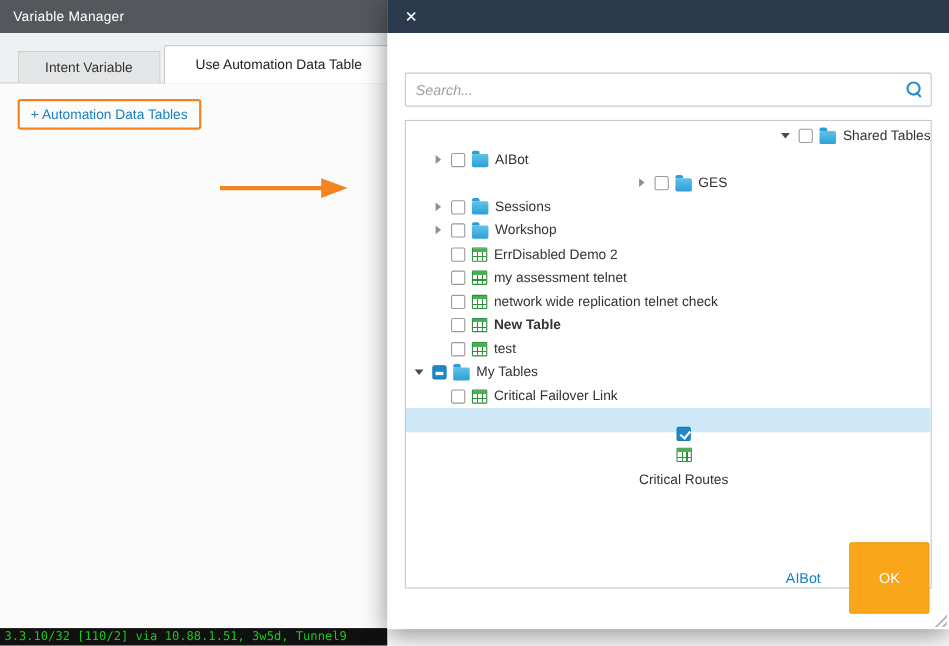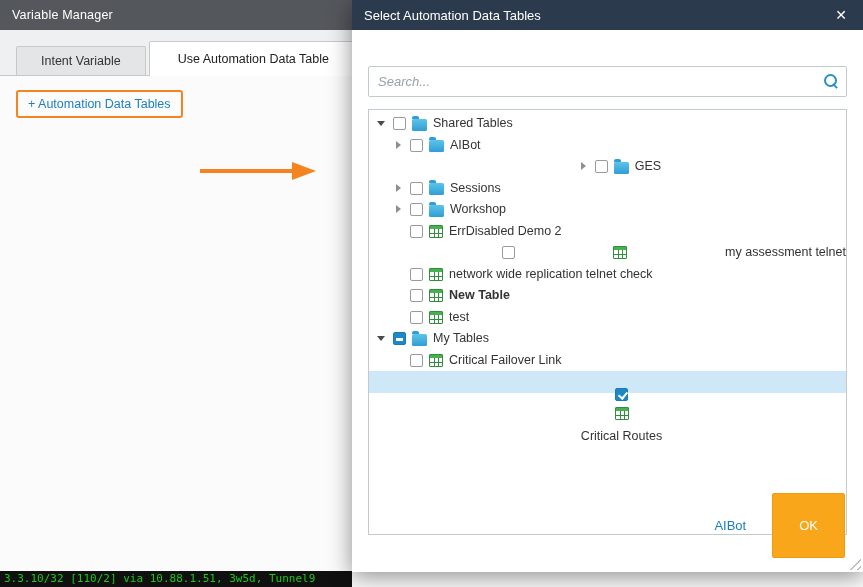--- a/index.html
+++ b/index.html
@@ -88,31 +88,30 @@
         <polygon points="94,4 118,13 94,22" fill="#f5831f"></polygon>
       </svg>
     </div>
     <div class="terminal-strip">
       <span>3.3.10/32 [110/2] via 10.88.1.51, 3w5d, Tunnel9</span>
     </div>
   </div>
 
   <div class="modal">
     <div class="modal-header">
-      <span>Select Automation Data Tables</span>
       <span class="close">✕</span>
     </div>
     <div class="modal-body">
       <div class="search-wrap">
         <input type="text" placeholder="Search..." style="">
         <span class="search-icon"></span>
       </div>
 
       <div class="tree" id="tree">
-          <div class="tree-row" style="padding-left: 7px;">
+          <div class="tree-row" style="padding-left: 7px; justify-content: flex-end;">
             <span class="arrow exp"></span>
             <span class="cb unchecked"></span>
             <span class="icon-folder"></span>
             <span class="lbl">Shared Tables</span>
           </div>
           <div class="tree-row" style="padding-left: 24px;">
             <span class="arrow col"></span>
             <span class="cb unchecked"></span>
             <span class="icon-folder"></span>
             <span class="lbl">AIBot</span>
@@ -134,21 +133,21 @@
             <span class="cb unchecked"></span>
             <span class="icon-folder"></span>
             <span class="lbl">Workshop</span>
           </div>
           <div class="tree-row" style="padding-left: 24px;">
             <span class="arrow none"></span>
             <span class="cb unchecked"></span>
             <span class="icon-table"></span>
             <span class="lbl">ErrDisabled Demo 2</span>
           </div>
-          <div class="tree-row" style="padding-left: 24px; justify-content: space-between;">
+          <div class="tree-row" style="padding-left: 24px;">
             <span class="arrow none"></span>
             <span class="cb unchecked"></span>
             <span class="icon-table"></span>
             <span class="lbl">my assessment telnet</span>
           </div>
           <div class="tree-row" style="padding-left: 24px;">
             <span class="arrow none"></span>
             <span class="cb unchecked"></span>
             <span class="icon-table"></span>
             <span class="lbl">network wide replication telnet check</span>

